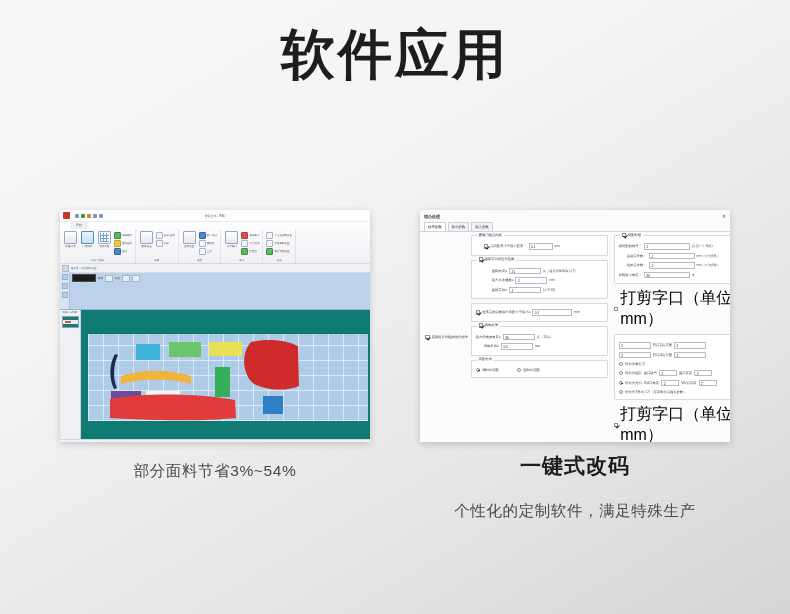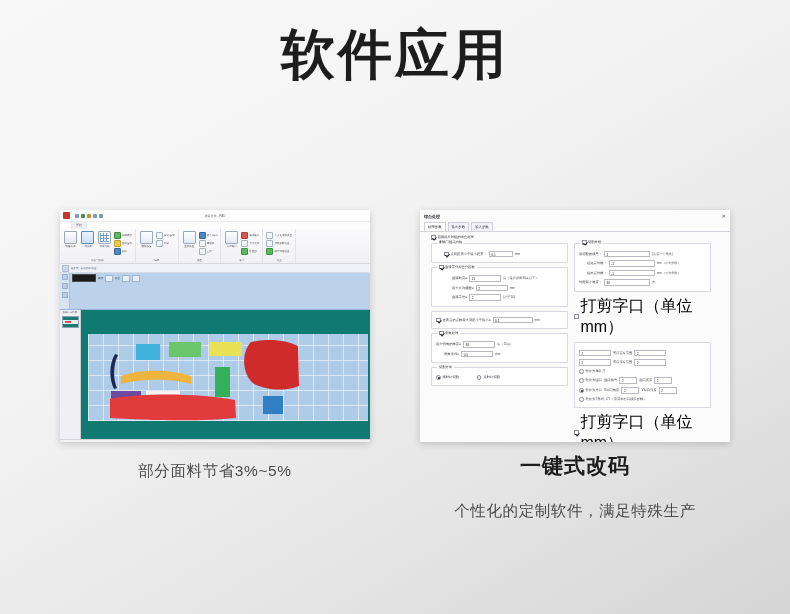--- a/index.html
+++ b/index.html
@@ -145,21 +145,21 @@
   .dlg-close{position:absolute;right:4px;font-size:5px;color:#55555c;line-height:1;}
   .dlg-tabs{
     height:9px;border-bottom:1px solid #d3d3db;display:flex;align-items:flex-end;
     padding-left:4px;gap:2px;background:#fbfbfb;
   }
   .dlg-tabs .tb{
     font-size:3.4px;color:#3a3a44;border:1px solid #cfcfd8;border-bottom:none;
     background:#f2f2f6;padding:0 3px;line-height:8px;
   }
   .dlg-tabs .tb.act{background:#fff;color:#16161c;}
-  .dlg-body{flex:1;padding:3px 11px;display:flex;flex-direction:column;gap:3px;overflow:hidden;}
+  .dlg-body{flex:1;padding:3px 5px;display:flex;flex-direction:row;gap:3px;overflow:hidden;}
   .topchk{display:flex;align-items:center;gap:2px;}
   .cols{display:flex;gap:6px;flex:1;}
   .colL{width:137px;display:flex;flex-direction:column;gap:4px;}
   .colR{width:137px;display:flex;flex-direction:column;gap:4px;}
 
   .grp{border:1px solid #d8d8e0;border-radius:1px;padding:4px 4px 5px;position:relative;background:#fff;}
   .grp .legend{
     position:absolute;top:-3.5px;left:5px;background:#fbfbfb;padding:0 2px;
     font-size:3.3px;color:#3a3a44;display:flex;align-items:center;gap:1.5px;
   }
@@ -602,21 +602,21 @@
               </div>
             </div>
           </div>
         </div>
       </div>
     </div>
   </div>
 
   <div class="caps">
     <div class="cap left">
-      <p style="margin-top:4px;">部分面料节省3%~5%</p>
+      <p style="margin-top:4px;">部分面料节省3%~54%</p>
     </div>
     <div class="cap right">
       <h3>一键式改码</h3>
       <p>个性化的定制软件，满足特殊生产</p>
     </div>
   </div>
 
 </div>
 
 </body></html>

